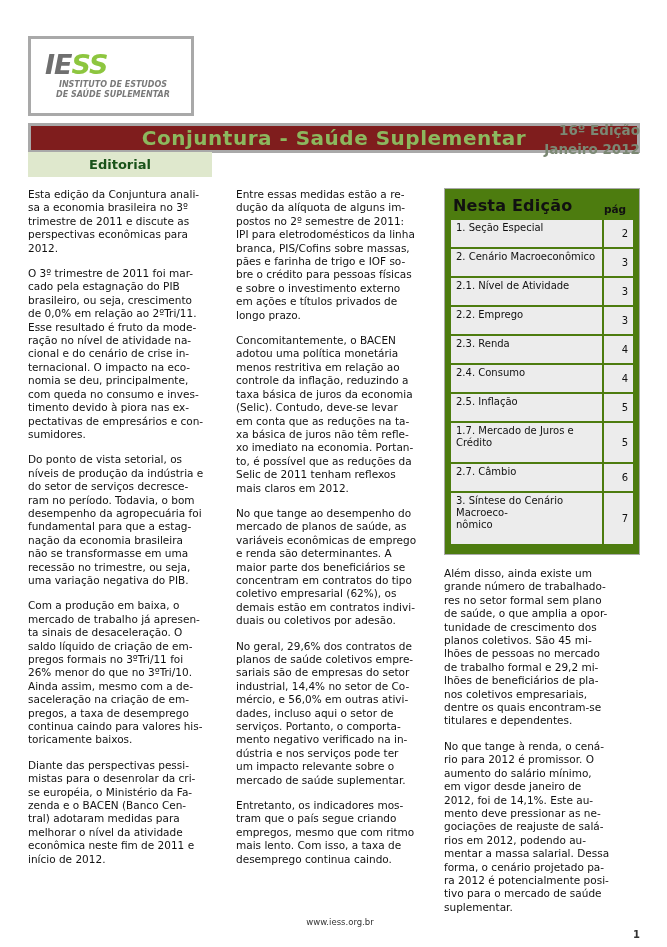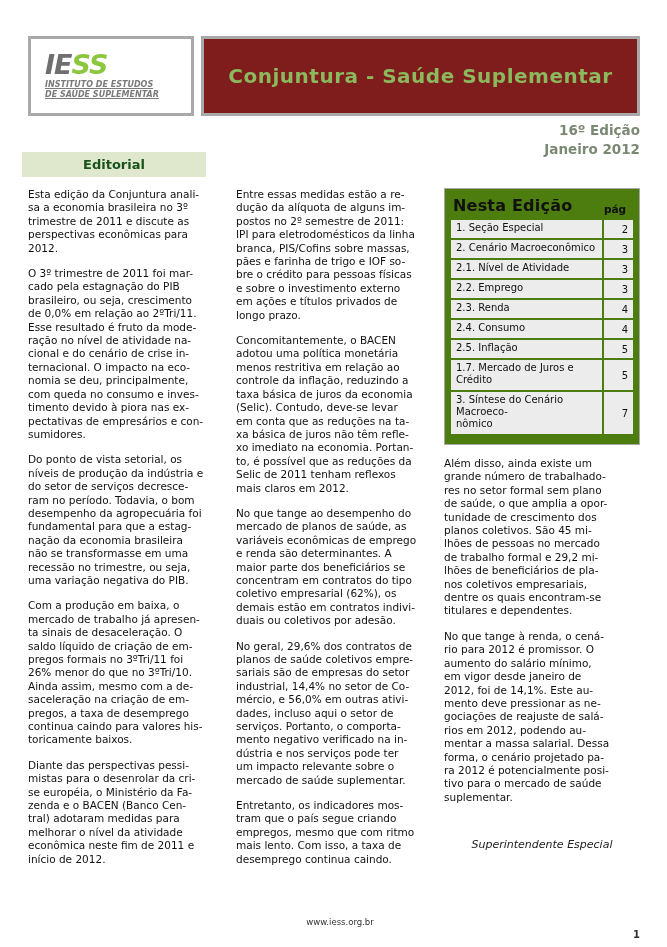--- a/index.html
+++ b/index.html
@@ -6,63 +6,63 @@
   .page {
     position: relative;
     width: 667px; height: 947px;
     background: #ffffff;
     font-family: "DejaVu Sans", sans-serif;
     color: #111111;
     overflow: hidden;
   }
 
   
-  .header { position: absolute; top: 36px; left: 28px; right: 27px; display: flex; gap: 7px; }
+  .header { position: absolute; top: 36px; left: 28px; right: 27px; display: flex; gap: 7px; flex-direction: column; }
   .logo-box {
     box-sizing: border-box; width: 166px; height: 80px;
     border: 3px solid #a9a9a9; background: #ffffff;
     display: flex; flex-direction: column; justify-content: center;
     padding-left: 14px;
   }
   .logo-inner { width: 136px; }
   .logo-wordmark { font-style: italic; font-weight: bold; font-size: 27px; line-height: 26px; letter-spacing: -1px; }
   .logo-ie { color: #6f6f6f; }
   .logo-ss { color: #8dc63f; }
   .logo-tagline {
     font-style: italic; font-weight: bold; font-size: 8px; line-height: 10px;
-    color: #7a7a7a; text-align: left; white-space: pre-line; margin-top: 2px; text-decoration: underline;
+    color: #7a7a7a; text-align: center; white-space: pre-line; margin-top: 2px;
   }
   .title-box {
     flex: 1; box-sizing: border-box; height: 80px;
     border: 3px solid #a9a9a9; background: #7f1d1d;
     display: flex; align-items: center; justify-content: center;
   }
   .main-title { margin: 0; font-size: 20px; font-weight: bold; color: #8cb85e; letter-spacing: 0.5px; }
 
   .edition-block { position: absolute; top: 121px; right: 27px; text-align: right; font-weight: bold; font-size: 13.5px; line-height: 19px; color: #7b8873; }
 
   .editorial-bar {
-    position: absolute; top: 152px; left: 22px; width: 184px; height: 25px;
+    position: absolute; top: 152px; left: 28px; width: 184px; height: 25px;
     background: #dfe8cd; color: #1a531a; font-weight: bold; font-size: 13px;
     display: flex; align-items: center; justify-content: center;
   }
 
   
   .columns { position: absolute; top: 188px; left: 28px; right: 27px; display: flex; justify-content: space-between; }
   .col { width: 196px; }
   .col p { margin: 0 0 12px 0; font-size: 10.5px; line-height: 13.4px; color: #111111; white-space: pre-line; }
 
   
   .toc { box-sizing: border-box; border: 1px solid #a9a9a9; background: #4d7c0f; padding: 6px 6px 8px 6px; margin-bottom: 12px; }
   .toc-header { display: flex; justify-content: space-between; align-items: flex-end; padding: 1px 2px 5px 2px; }
   .toc-title { font-size: 16px; font-weight: bold; color: #111111; letter-spacing: 0.2px; }
   .toc-pag { font-size: 10.5px; font-weight: bold; color: #111111; padding-right: 5px; }
   .toc-row { display: flex; margin-bottom: 2px; }
   .toc-label {
-    flex: 1; background: #ececec; padding: 2px 4px 4px 5px;
+    flex: 1; background: #ececec; padding: 2px 4px 13px 5px;
     font-size: 10px; line-height: 12px; color: #111111; white-space: pre-line;
   }
   .toc-page {
     width: 24px; margin-left: 2px; background: #ececec;
     display: flex; align-items: center; justify-content: flex-end;
     padding-right: 5px; font-size: 10px; color: #111111;
   }
 
   
   .signature { margin-top: 34px; text-align: center; }
@@ -233,20 +233,24 @@
         </div>
         <div class="toc-row">
           <span class="toc-label">2.5. Inflação</span>
           <span class="toc-page">5</span>
         </div>
         <div class="toc-row">
           <span class="toc-label">1.7. Mercado de Juros e Crédito</span>
           <span class="toc-page">5</span>
         </div>
         <div class="toc-row">
+          <span class="toc-label">2.7. Câmbio</span>
+          <span class="toc-page">6</span>
+        </div>
+        <div class="toc-row">
           <span class="toc-label">3. Síntese do Cenário Macroeco-
 nômico</span>
           <span class="toc-page">7</span>
         </div>
       </div>
 
       <p>Além disso, ainda existe um
 grande número de trabalhado-
 res no setor formal sem plano
 de saúde, o que amplia a opor-

